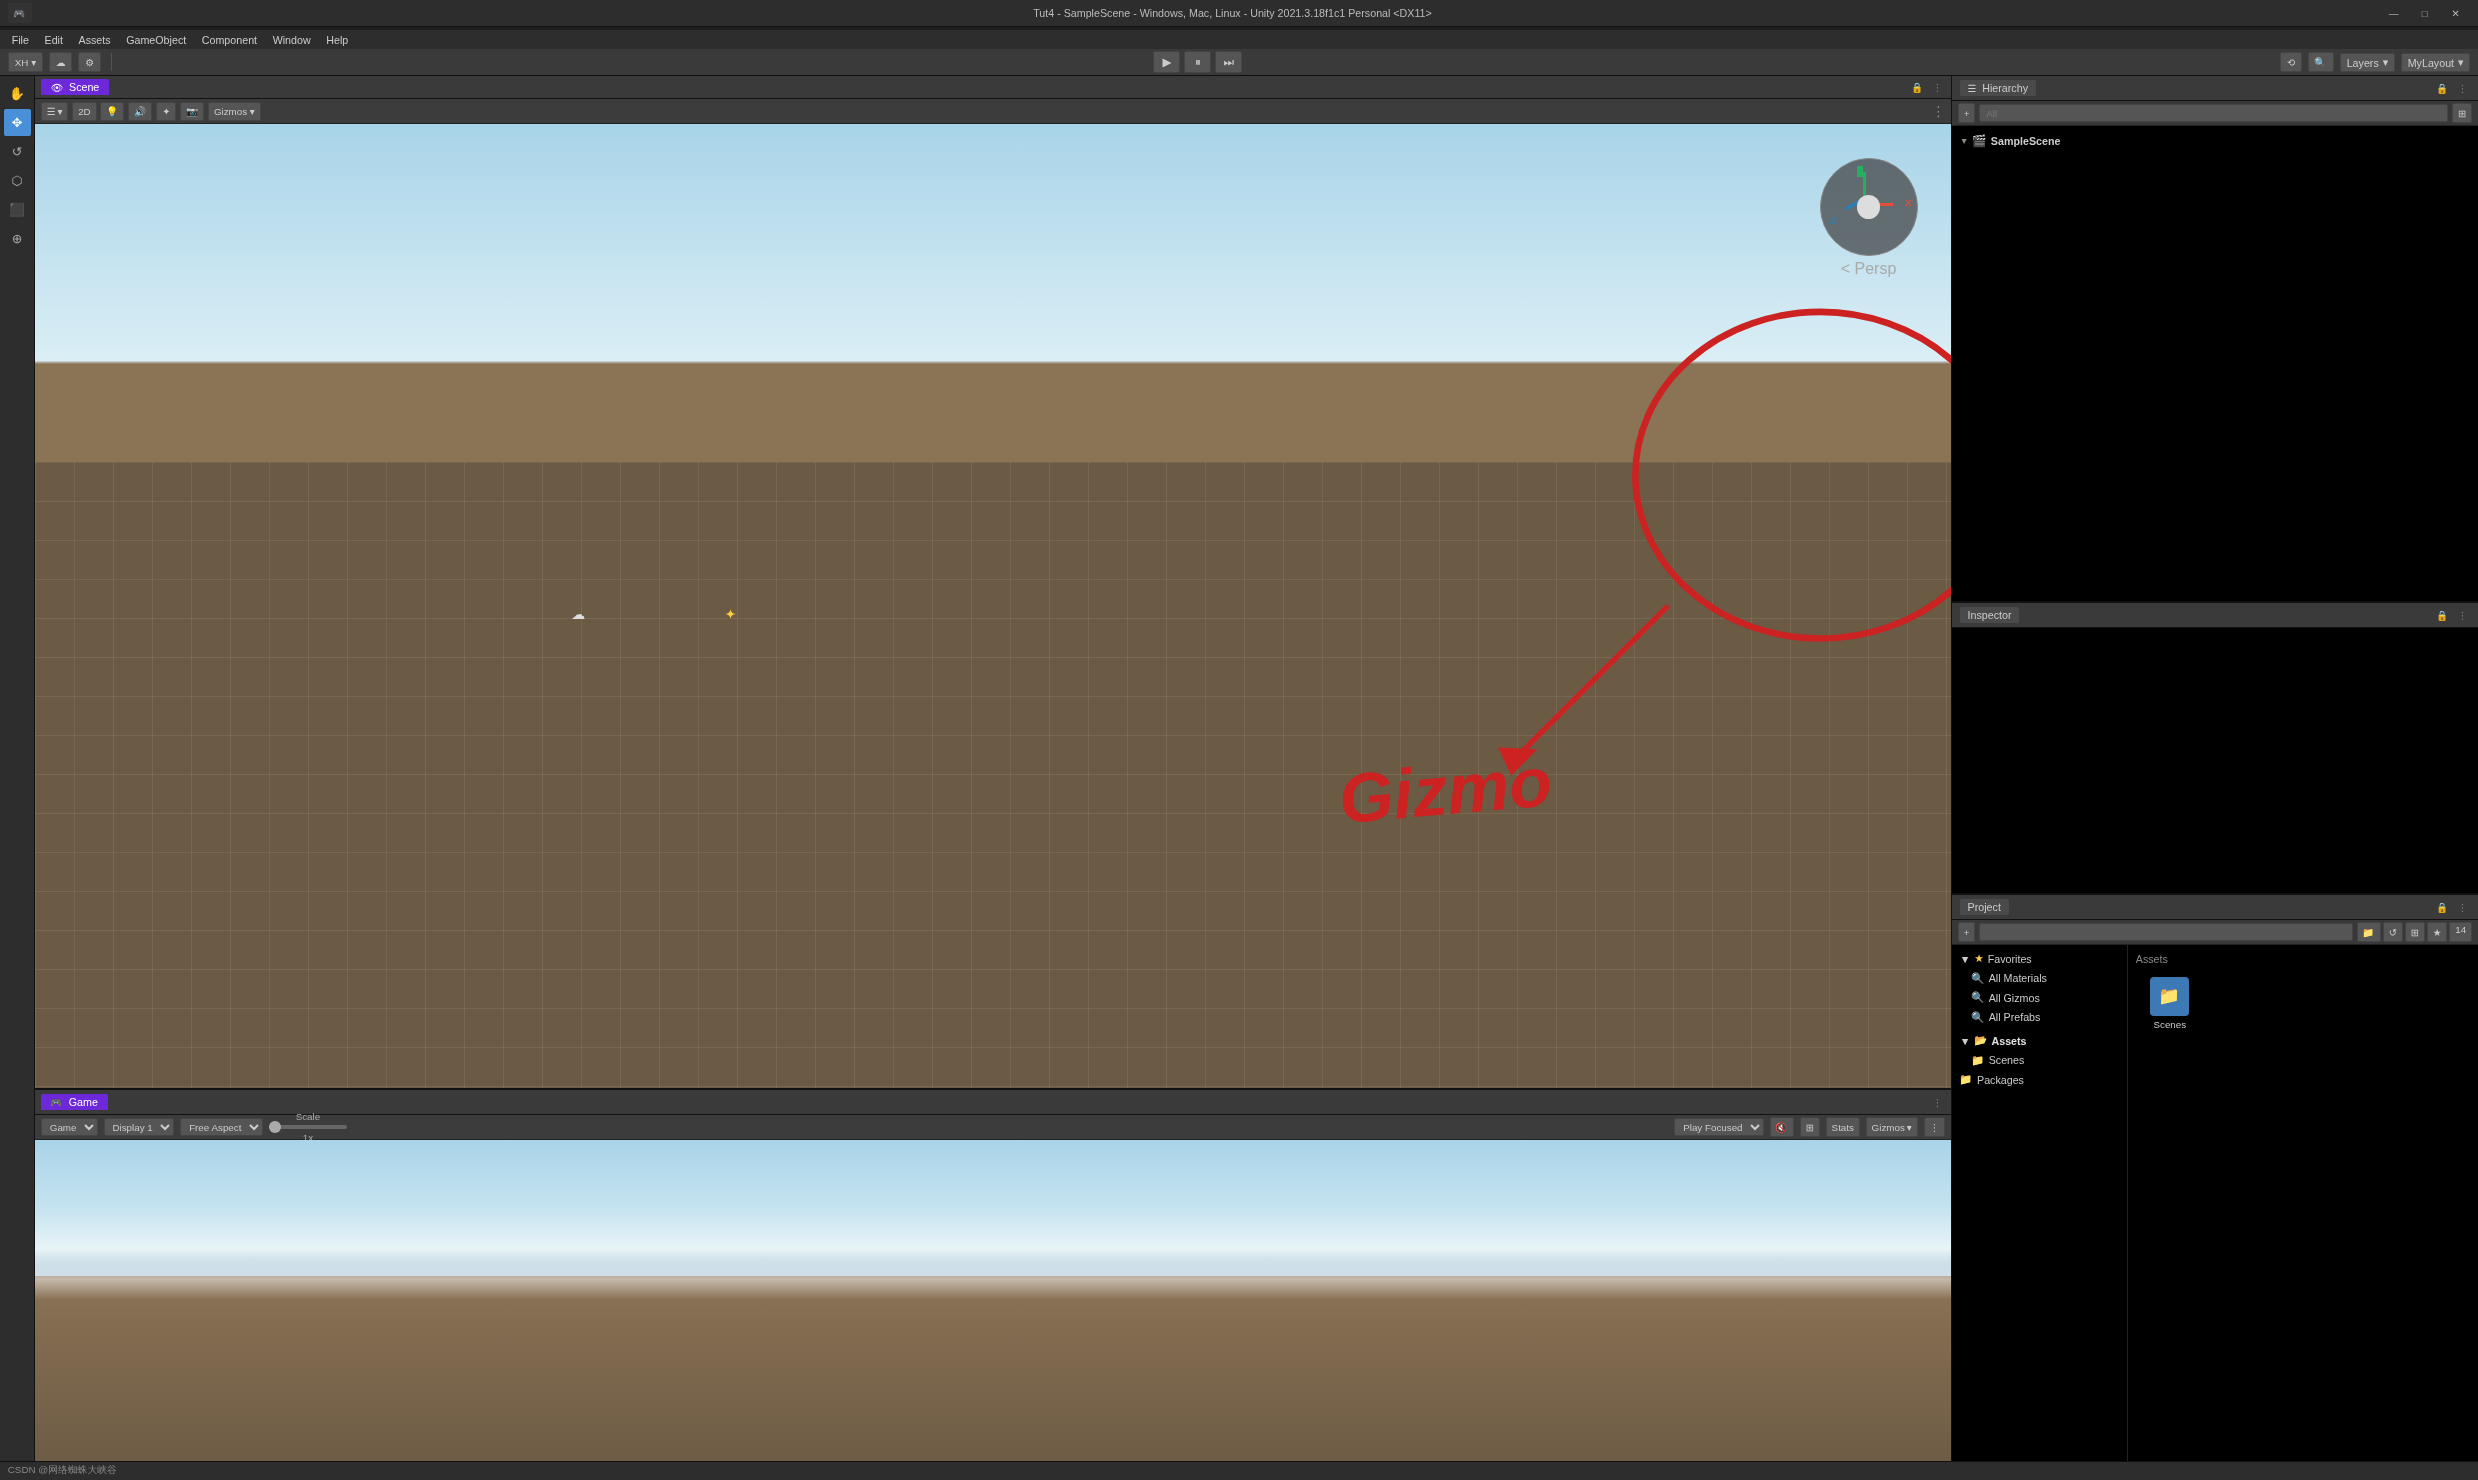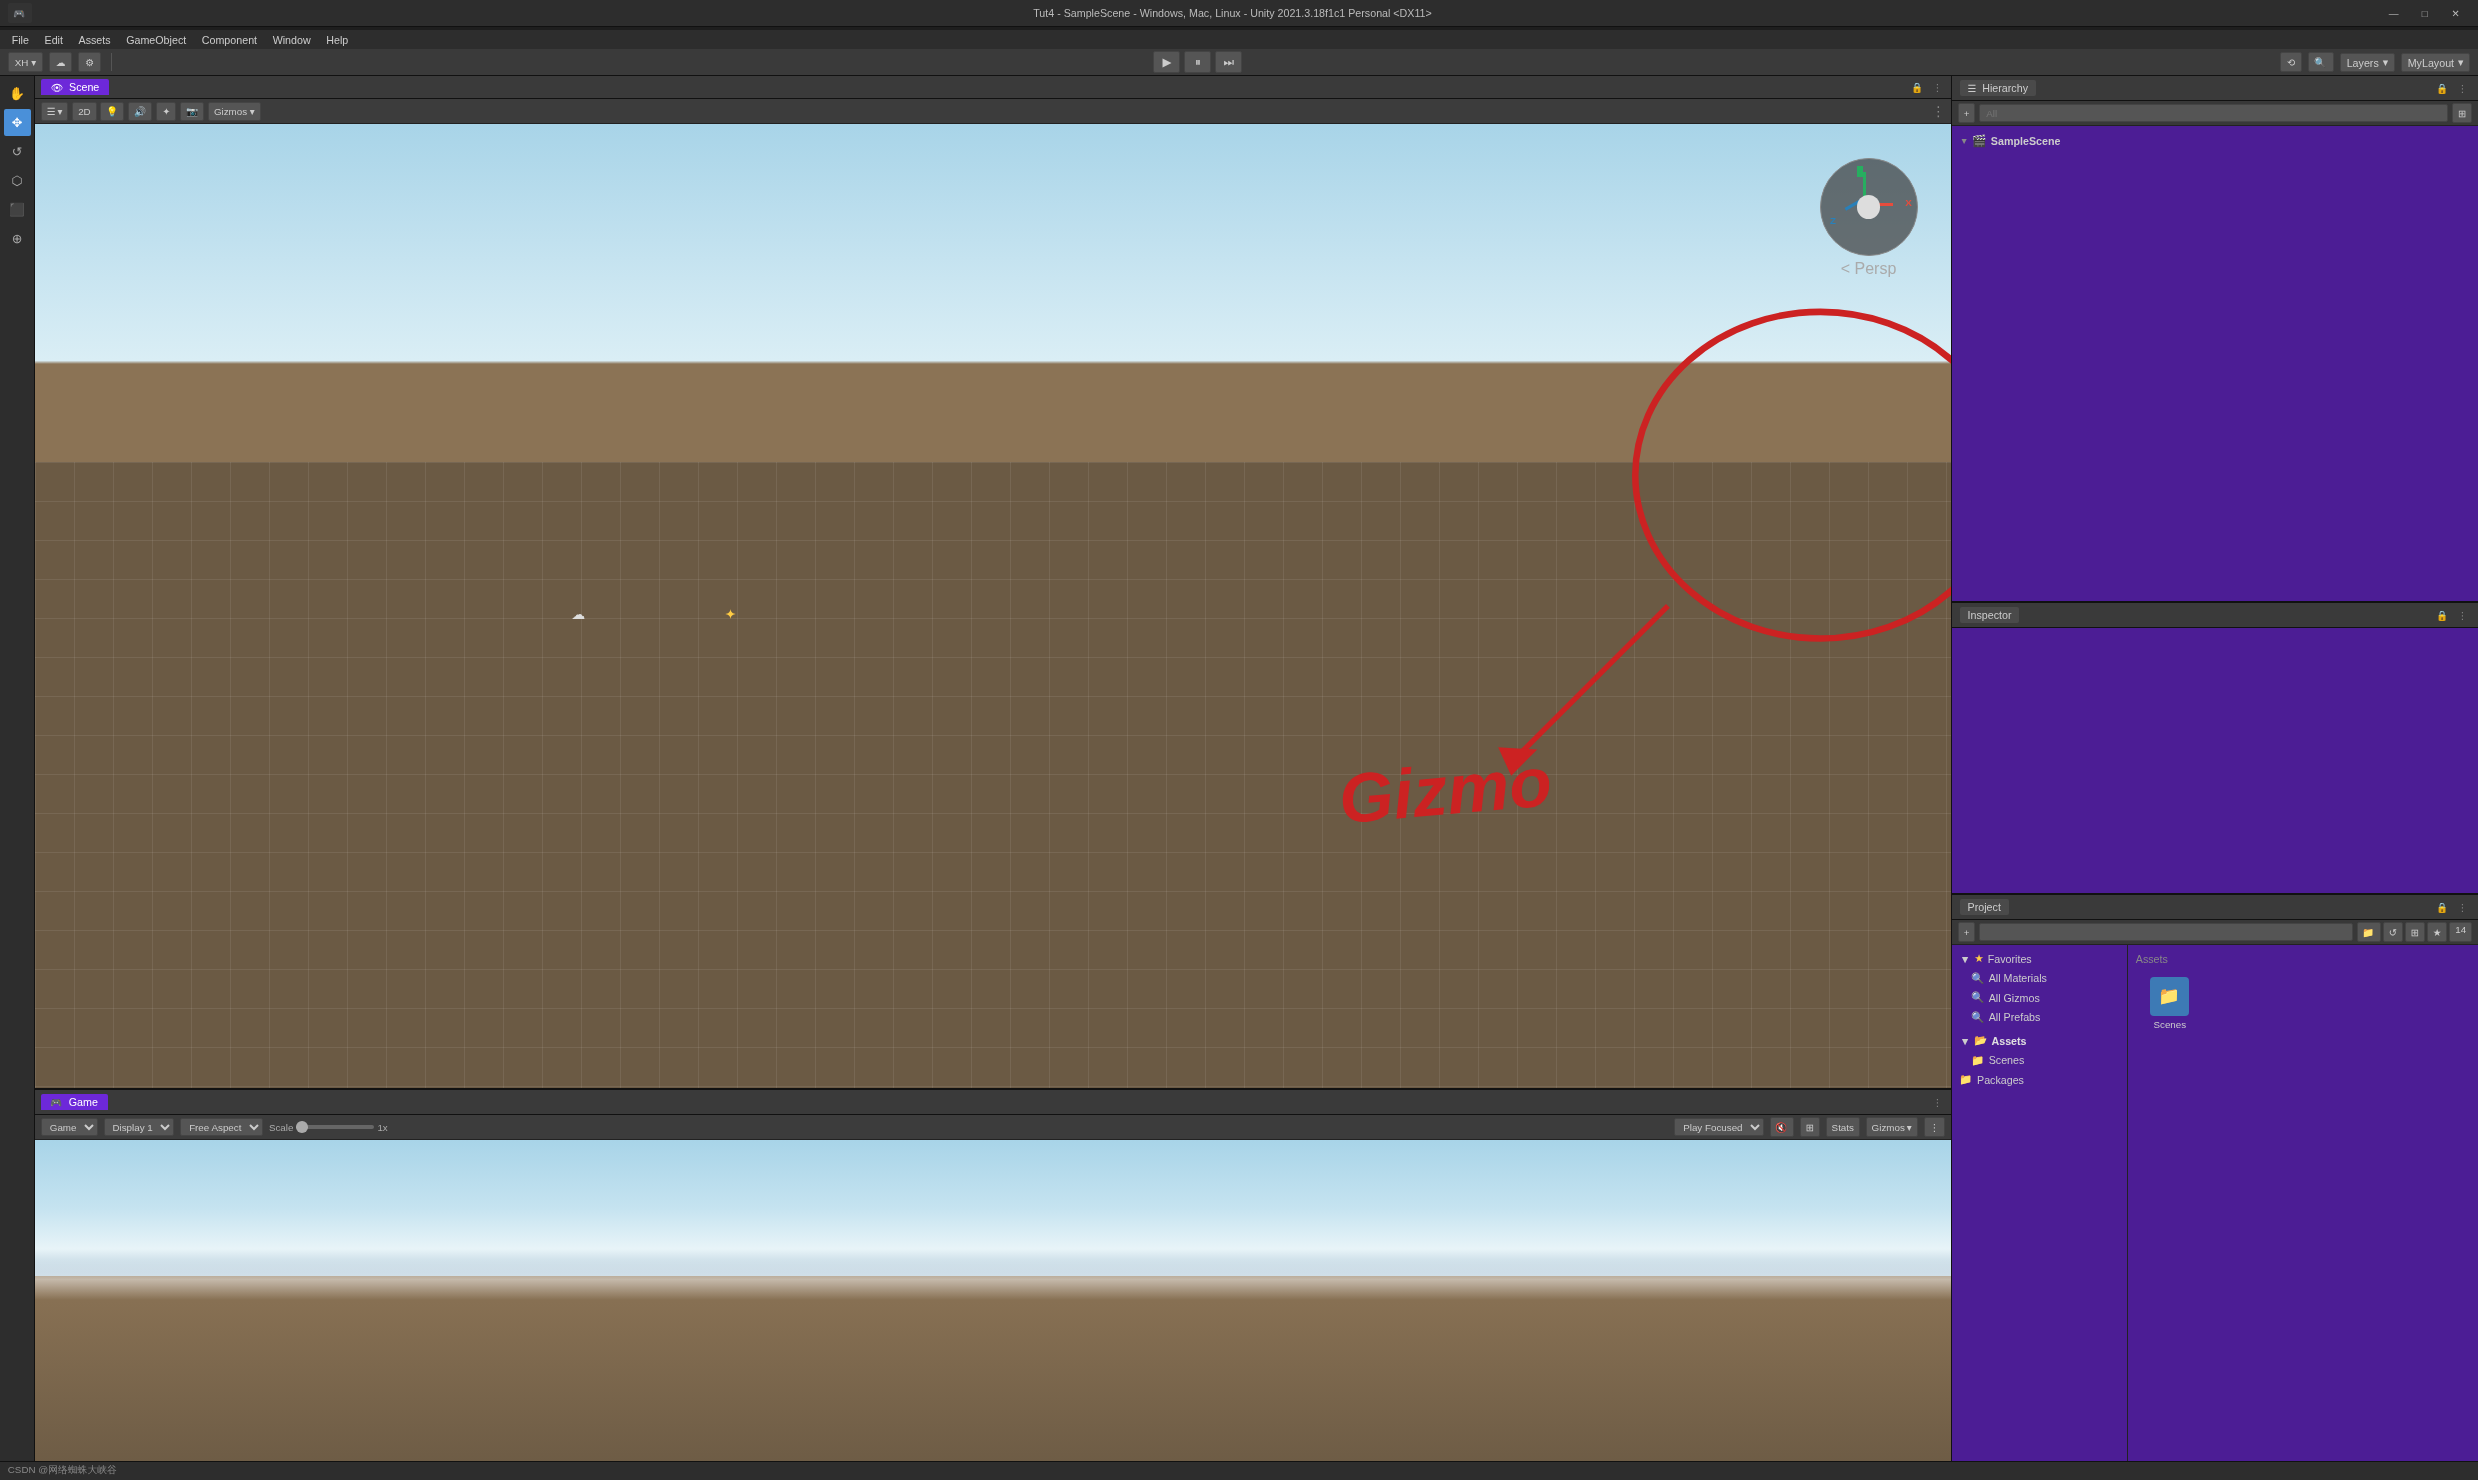--- a/index.html
+++ b/index.html
@@ -338,20 +338,21 @@
       color: #ccc;
       font-size: 9.8px;
       padding: 0 3.9px;
       border-radius: 2px;
       cursor: pointer;
     }
     .scale-slider-container {
       display: flex;
       align-items: center;
       gap: 3px;
+      flex-direction: column;
     }
     .scale-slider {
       width: 78px;
       height: 3.9px;
       background: #666;
       border-radius: 2px;
       position: relative;
     }
     .scale-slider-thumb {
       position: absolute;
@@ -522,21 +523,21 @@
       font-size: 9.8px;
       color: #888;
       z-index: 200;
     }
 
     
     #right-column {
       width: 527px;
       display: flex;
       flex-direction: column;
-      background: #4c1d95;
+      background: #000000;
       border-left: 1px solid #111;
     }
 
     
     #hier-insp-area {
       height: 527px;
       display: flex;
       flex-direction: column;
       border-bottom: 2px solid #111;
     }

